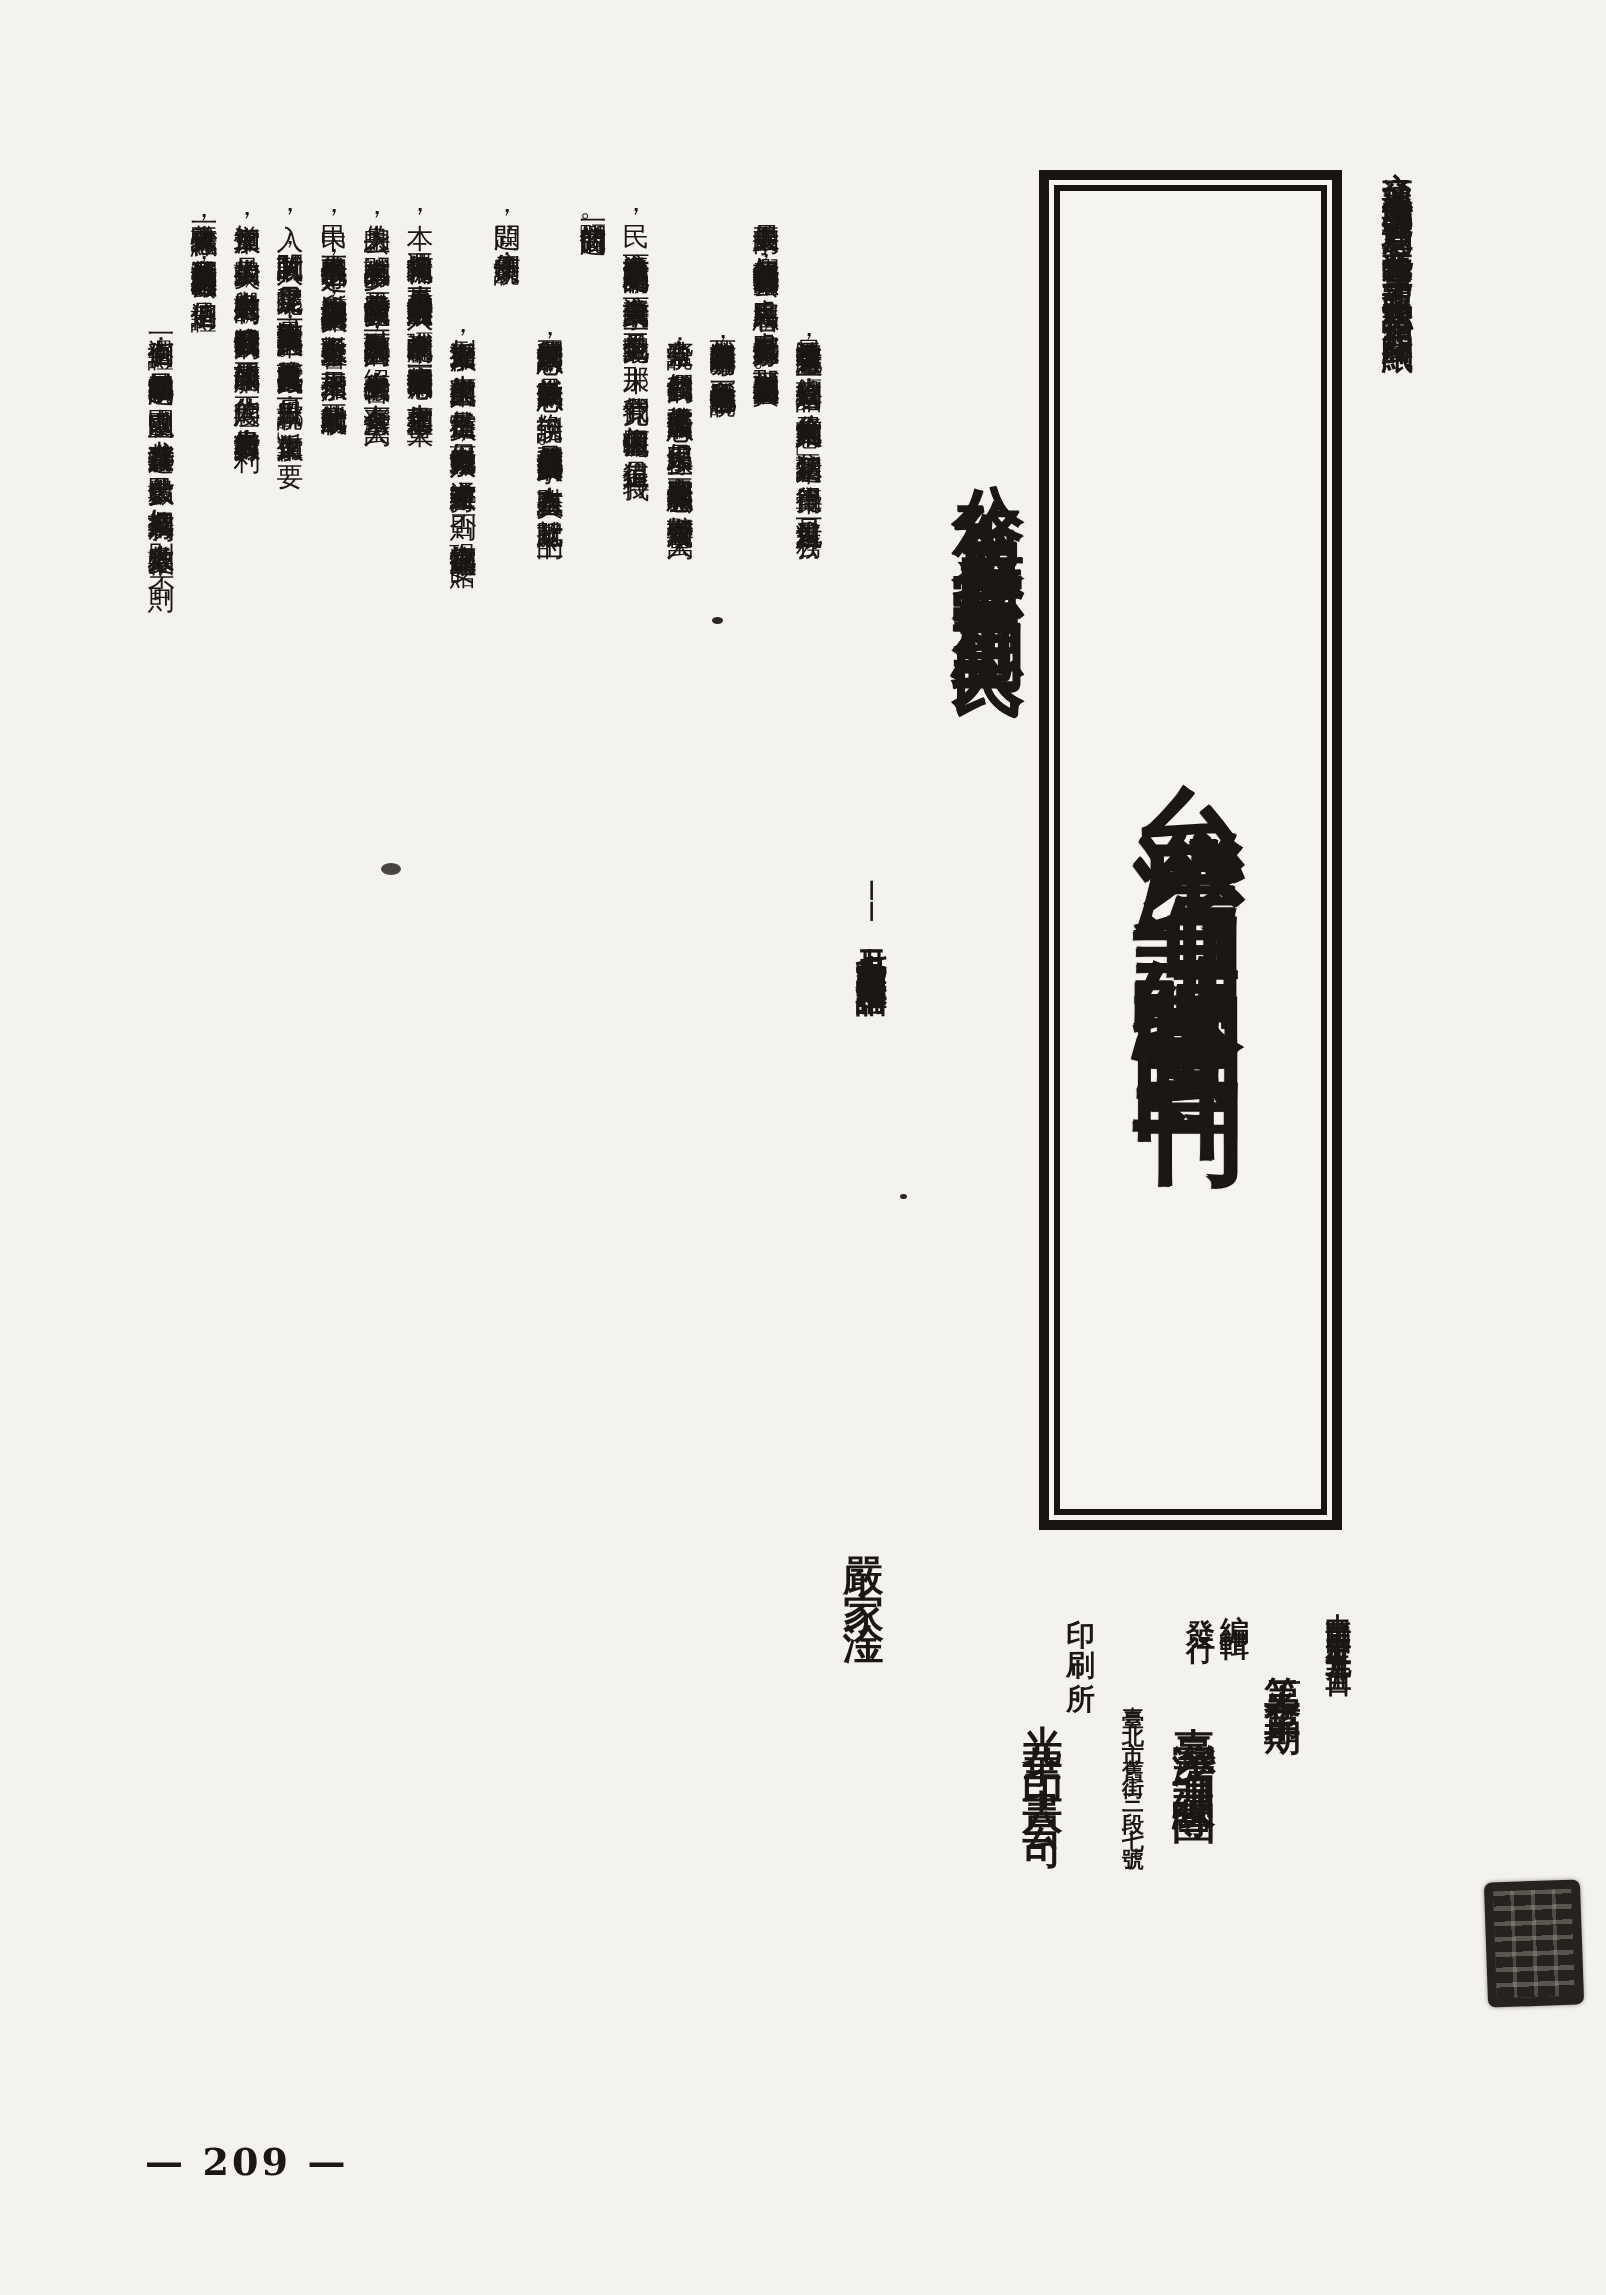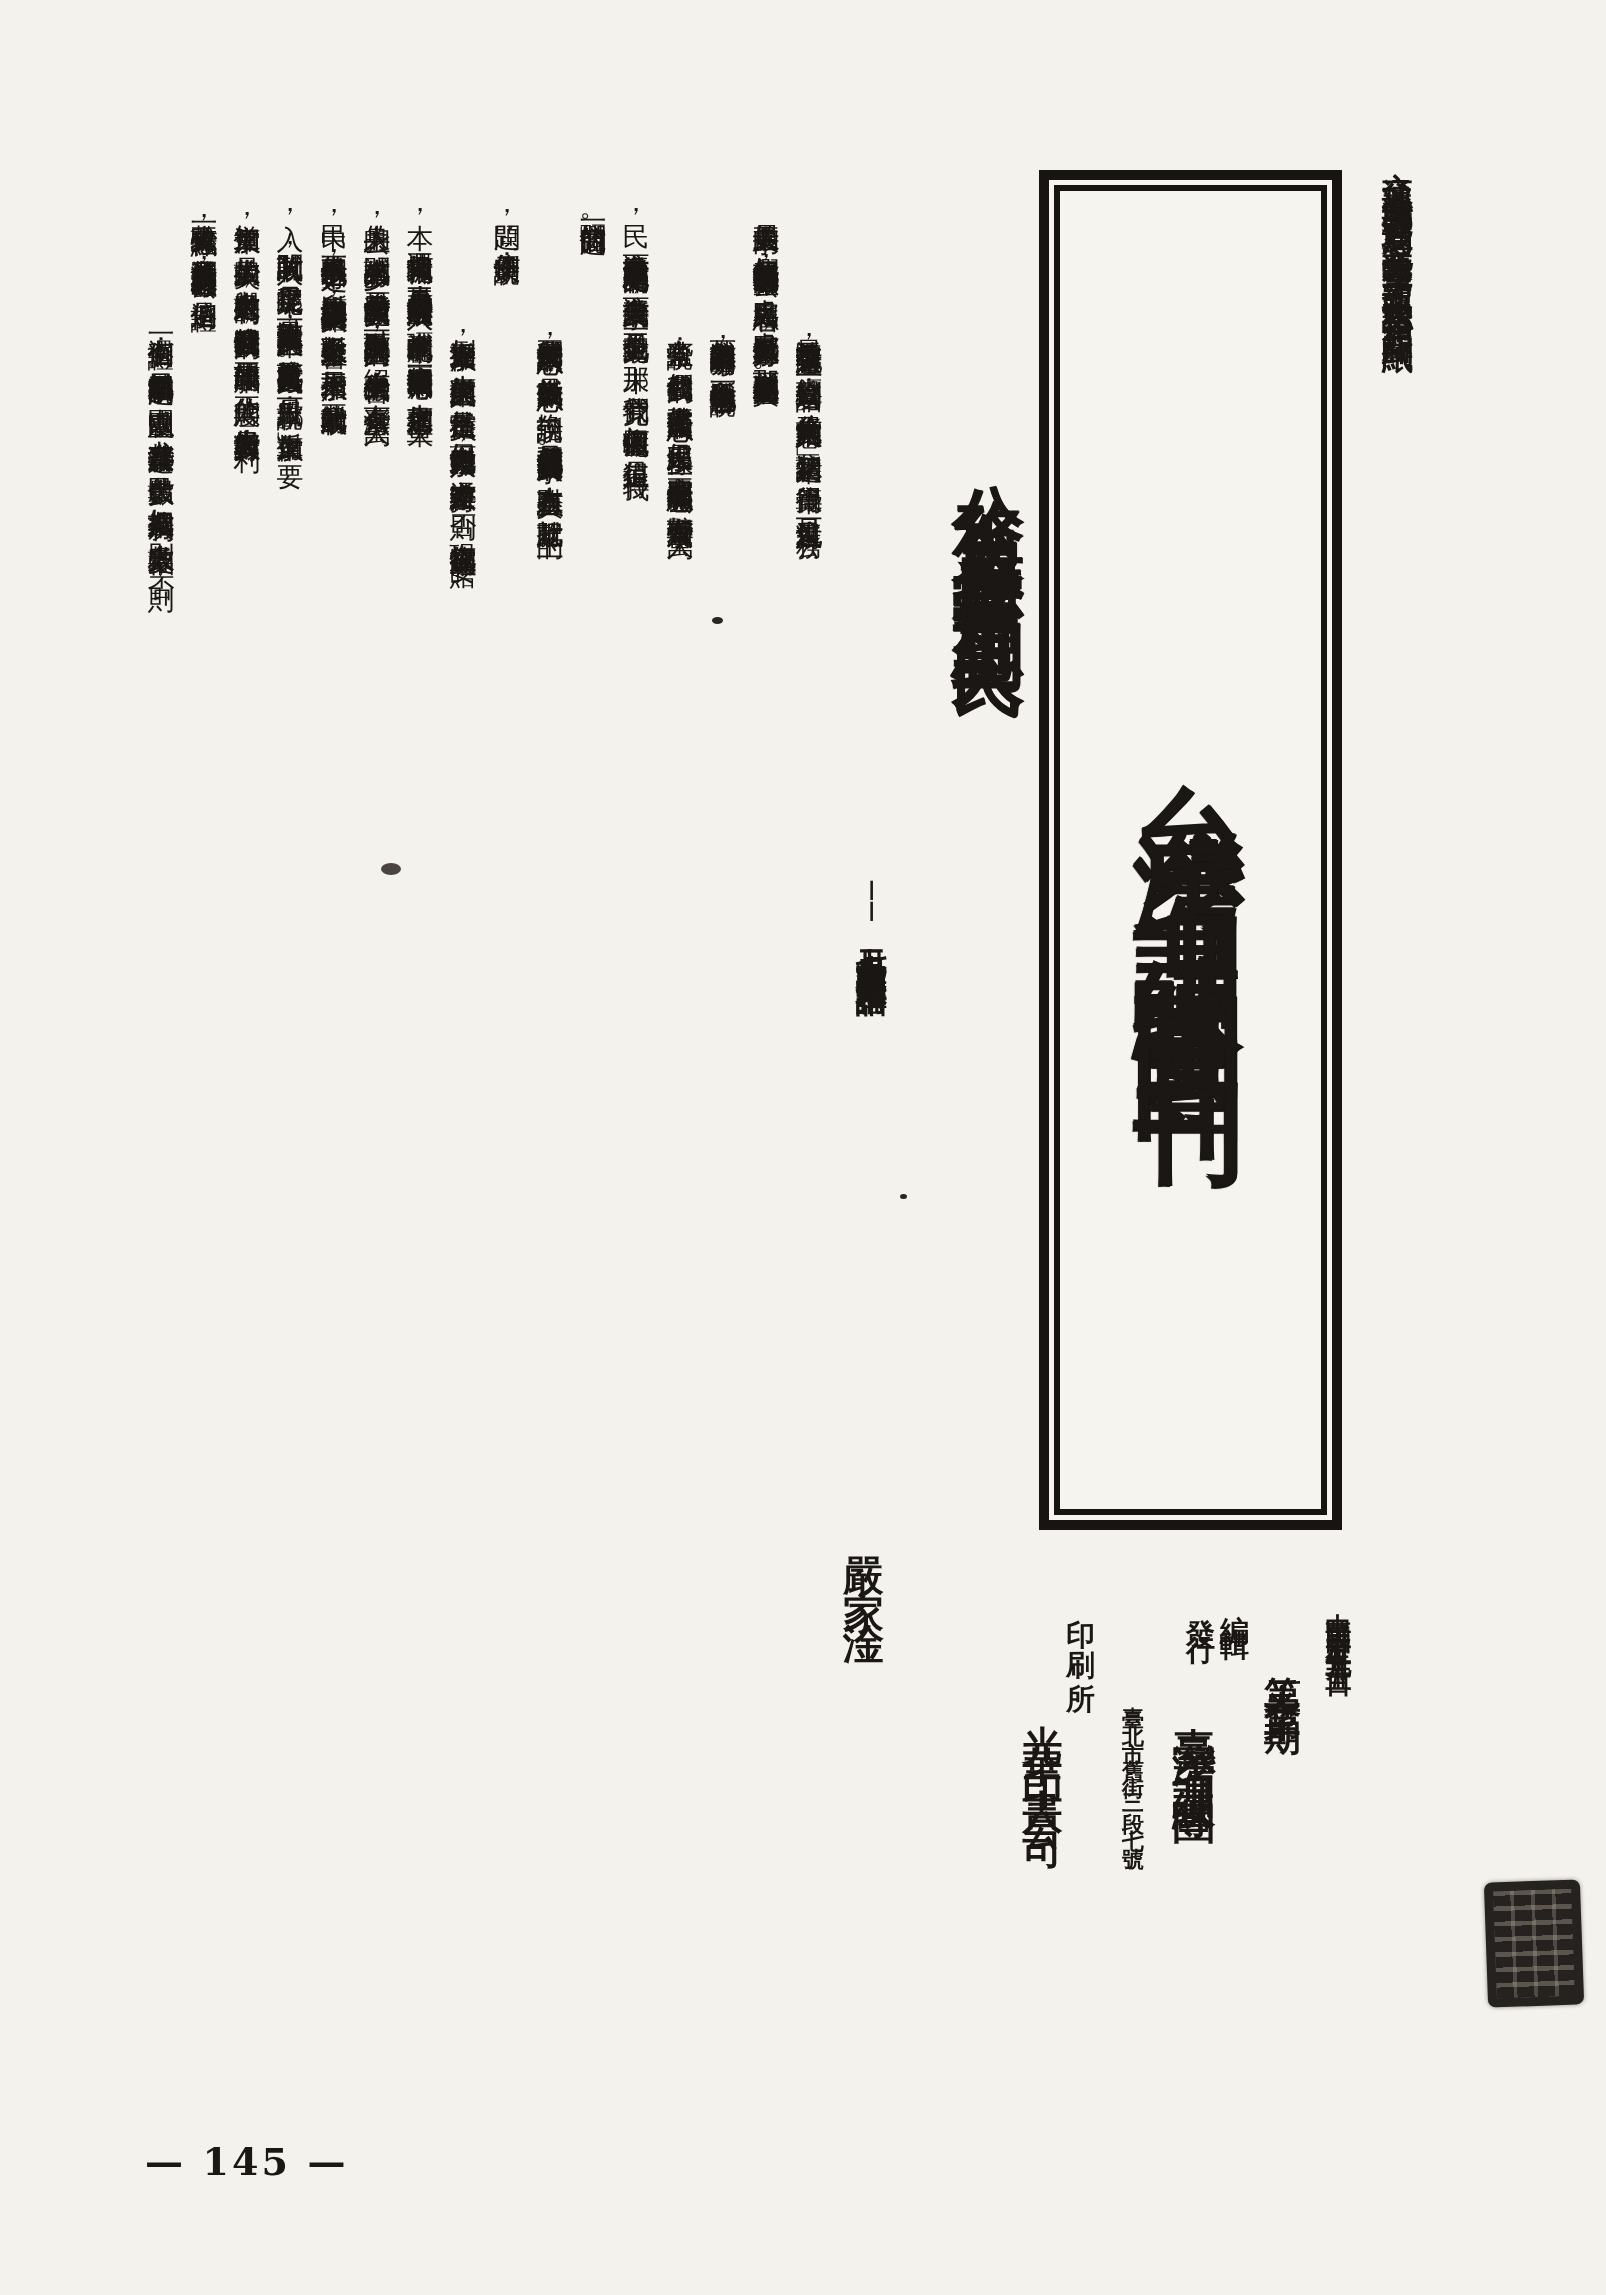--- a/index.html
+++ b/index.html
@@ -117,21 +117,21 @@
     <div class="vcol body-col" style="left: 442px; top: 318px; height: 1771px;">例如近來火車要加價，火車加價對坐火車的人，當然是一種負擔。但另一方面鐵路收入增加，交通才有辦法維持，否則，現在物價高漲火車 要賠</div>
     <div class="vcol body-col" style="left: 399px; top: 203px; height: 1886px;">本，還要如何來補救呢？是不是火車不加價另外用方法增加財政的收入，來彌補火車的虧本呢？這兩個問題我們要考慮一下，火車加價是加到坐 火車</div>
     <div class="vcol body-col" style="left: 356px; top: 203px; height: 1886px;">的人身上去，試問坐火車的人有多少？是否佔臺灣全人口的大多數呢？可以說在鄉下的民衆和高山里的人，絕少有坐火車的機會。在臺灣六百多 萬人</div>
     <div class="vcol body-col" style="left: 313px; top: 203px; height: 1886px;">民中，坐火車的人最多也不過佔十分之一，所以火車加價是增加少數坐車人的負擔，對大多數人不發生影響。如果火車不加價，就要增加財政的收</div>
     <div class="vcol body-col" style="left: 269px; top: 203px; height: 1886px;">入，試問財政的收入，是從那里來呢？可以說是從全體六百多萬人的身上來，這就無異向六百多萬人民要錢。可是一般人都說：「反對火車加價」，要</div>
     <div class="vcol body-col" style="left: 226px; top: 203px; height: 1886px;">知道火車加價，是少數人的損失，與大多數人還是有利的，這時候我們做公務員的，就要用冷靜的頭腦，公正的態度，去考慮如果對大多數人有 利，</div>
     <div class="vcol body-col" style="left: 183px; top: 203px; height: 1886px;">少數人雖要犧牲一點，我們還是要對大多數人有利的目標去做，這是一個例證。</div>
     <div class="vcol body-col" style="left: 140px; top: 318px; height: 1771px;">還有一個例證：就是日常運用科學的問題。中國以農立國，尤其臺灣農業很發達，農民佔大多數。如把農業推廣有利，則大多數人受福，否 則，</div>
   </div>
 
-<div class="page-number">— 145 —</div>
+<div class="page-number">— 209 —</div>
 
 <div class="seal">
   <div class="seal-glyphs"></div>
 </div>
 
 <div class="speck" style="left:900px;top:1194px;width:6.9px;height:5.4px;"></div>
 <div class="speck" style="left:381px;top:863px;width:20px;height:12.2px;opacity:.85;"></div>
 <div class="speck" style="left:712px;top:617px;width:10.7px;height:6.9px;"></div>
 
 

